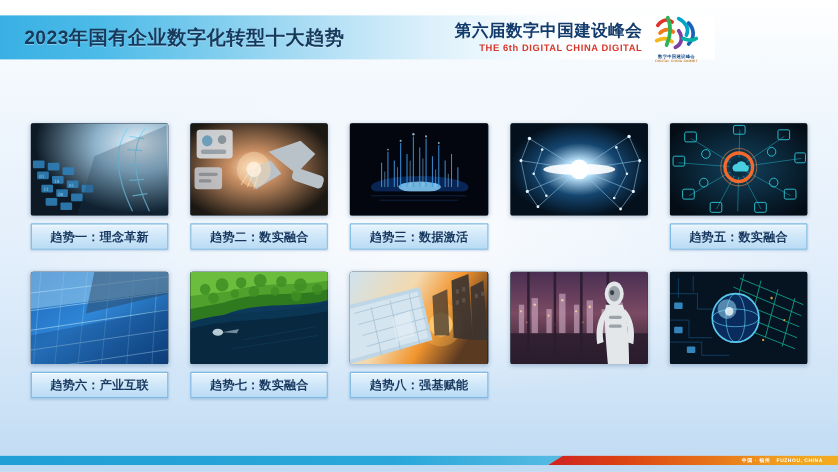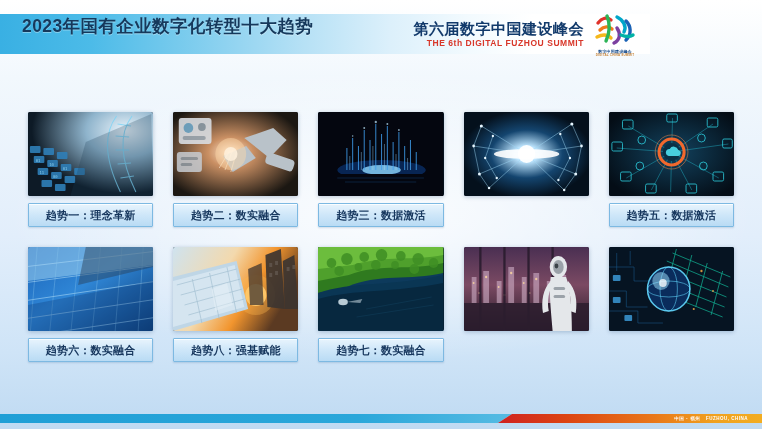--- a/index.html
+++ b/index.html
@@ -27,21 +27,21 @@
     pointer-events:none;
   }
 
   
   .header {
     position:absolute; top:14px; left:0;
     width:650px; height:40px;
     background:linear-gradient(90deg,
         #39b0e3 0%, #4cbbe8 14%, #7fcdee 30%,
         #b4e0f5 46%, #dcf0fb 60%, #f2fafe 72%, #ffffff 82%, #ffffff 100%);
-    display:flex; align-items:flex-start;
+    display:flex; align-items:center;
     z-index:5;
   }
   .page-title{
     margin-left:22px;
     font-size:17.5px;
     font-weight:bold;
     color:#16395c;
     letter-spacing:.4px;
     white-space:nowrap;
     text-shadow:0 1px 0 rgba(255,255,255,.35);
@@ -137,21 +137,21 @@
 <body>
 
 <div class="slide">
 
   <div class="header">
     <div class="page-title">2023年国有企业数字化转型十大趋势</div>
 
     <div class="summit-brand">
       <div class="summit-words">
         <div class="summit-cn">第六届数字中国建设峰会</div>
-        <div class="summit-en">THE 6th DIGITAL FUZHOU SUMMIT</div>
+        <div class="summit-en">THE 6th DIGITAL CHINA DIGITAL</div>
       </div>
 
       <div class="summit-logo">
         <svg viewBox="0 0 44 38" width="44" height="38" aria-hidden="true">
           <g stroke-linecap="round" stroke-linejoin="round" fill="none" stroke-width="3.4">
             <path d="M5 13 C9 8,14 7,18 10" stroke="#e0322a"></path>
             <path d="M7 20 C11 16,16 16,19 19" stroke="#f07a1e"></path>
             <path d="M4 27 C10 24,15 25,18 28" stroke="#f5b81c"></path>
             <path d="M14 6 C17 13,17 22,13 31" stroke="#2eb457"></path>
             <path d="M24 7 C30 10,34 16,31 22" stroke="#00a6c9"></path>
@@ -374,21 +374,21 @@
             <circle cx="32" cy="54" r="4"></circle>
               <circle cx="98" cy="54" r="4"></circle>
           </g>
           <circle cx="65" cy="40" r="13" fill="none" stroke="#ff6b2b" stroke-width="3.2" opacity=".95"></circle>
           <circle cx="65" cy="40" r="17" fill="none" stroke="#ff8f4a" stroke-width="1" opacity=".5"></circle>
           <circle cx="65" cy="40" r="9" fill="#0a2f44"></circle>
           <path d="M59 41 a4 4 0 0 1 4 -4 a5 5 0 0 1 9 1 a3 3 0 0 1 -1 6 h-9 a3.5 3.5 0 0 1 -3 -3z" fill="#4fe0ef" opacity=".9"></path>
         </svg>
       </div>
       <div class="label">
-        <span class="label-text">趋势五：数据激活</span>
+        <span class="label-text">趋势五：数实融合</span>
       </div>
     </div>
 
     <div class="card">
       <div class="thumb">
         <svg viewBox="0 0 130 84" preserveAspectRatio="none">
           <defs>
               <linearGradient id="g6" x1="0" y1="0" x2="1" y2="1">
             <stop offset="0%" stop-color="#1b63b8"></stop>
                 <stop offset="45%" stop-color="#2f86d6"></stop>
@@ -410,67 +410,21 @@
               <path d="M54 -5 L44 90"></path>
             <path d="M76 -5 L66 90"></path>
               <path d="M98 -5 L90 90"></path>
               <path d="M120 -5 L114 90"></path>
           </g>
           <path d="M60 0 L130 0 L130 20 L52 38 Z" fill="#2b3f55" opacity=".45"></path>
           <path d="M0 58 L130 34 L130 84 L0 84 Z" fill="#0d3f7f" opacity=".35"></path>
         </svg>
       </div>
       <div class="label">
-        <span class="label-text">趋势六：数实融合</span>
-      </div>
-    </div>
-
-    <div class="card">
-      <div class="thumb">
-        <svg viewBox="0 0 130 84" preserveAspectRatio="none">
-          <defs>
-              <linearGradient id="g8" x1="0" y1="0" x2="1" y2="0.4">
-            <stop offset="0%" stop-color="#cfe3ef"></stop>
-                <stop offset="45%" stop-color="#f3d9ad"></stop>
-            <stop offset="72%" stop-color="#f2952e"></stop>
-                <stop offset="100%" stop-color="#5b3a22"></stop>
-              </linearGradient>
-            </defs>
-          <rect width="130" height="84" fill="url(#g8)"></rect>
-          <circle cx="86" cy="48" r="11" fill="#ffd27a" opacity=".95"></circle>
-          <circle cx="86" cy="48" r="20" fill="#ffb84d" opacity=".35"></circle>
-          <g fill="#3d3530" opacity=".92">
-            <path d="M96 8 L112 2 L116 62 L98 60 Z"></path>
-            <path d="M114 14 L126 8 L130 62 L116 62 Z"></path>
-            <path d="M78 22 L92 16 L94 58 L80 58 Z" opacity=".8"></path>
-          </g>
-          <g fill="#6b6159" opacity=".6">
-            <rect x="100" y="16" width="3" height="4"></rect>
-              <rect x="106" y="14" width="3" height="4"></rect>
-            <rect x="100" y="26" width="3" height="4"></rect>
-              <rect x="106" y="24" width="3" height="4"></rect>
-            <rect x="118" y="20" width="3" height="4"></rect>
-              <rect x="124" y="18" width="3" height="4"></rect>
-          </g>
-          <path d="M0 30 L66 14 L78 62 L0 84 Z" fill="#bfd6e6"></path>
-          <path d="M0 34 L64 18 L74 60 L0 80 Z" fill="#dbe9f2" opacity=".8"></path>
-          <g stroke="#9ab8cc" stroke-width=".7" opacity=".85">
-            <path d="M4 38 L66 22"></path>
-              <path d="M8 48 L70 32"></path>
-              <path d="M12 58 L72 42"></path>
-              <path d="M16 68 L74 52"></path>
-            <path d="M20 32 L30 76"></path>
-              <path d="M38 26 L48 72"></path>
-              <path d="M56 20 L66 66"></path>
-          </g>
-          <path d="M40 42 L56 36 L62 58 L44 64 Z" fill="#e8f2f8" opacity=".5"></path>
-        </svg>
-      </div>
-      <div class="label">
-        <span class="label-text">趋势八：强基赋能</span>
+        <span class="label-text">趋势六：产业互联</span>
       </div>
     </div>
 
     <div class="card">
       <div class="thumb">
         <svg viewBox="0 0 130 84" preserveAspectRatio="none">
           <rect width="130" height="84" fill="#0d3a5c"></rect>
           <path d="M0 0 L130 0 L130 26 C96 34,62 26,30 40 L0 46 Z" fill="#2f7a1f"></path>
           <path d="M0 0 L130 0 L130 16 C98 24,64 16,32 28 L0 34 Z" fill="#4fa02c"></path>
           <path d="M0 0 L130 0 L130 8 C100 14,70 8,36 18 L0 22 Z" fill="#6cbd3d"></path>
@@ -502,20 +456,66 @@
       </div>
       <div class="label">
         <span class="label-text">趋势七：数实融合</span>
       </div>
     </div>
 
     <div class="card">
       <div class="thumb">
         <svg viewBox="0 0 130 84" preserveAspectRatio="none">
           <defs>
+              <linearGradient id="g8" x1="0" y1="0" x2="1" y2="0.4">
+            <stop offset="0%" stop-color="#cfe3ef"></stop>
+                <stop offset="45%" stop-color="#f3d9ad"></stop>
+            <stop offset="72%" stop-color="#f2952e"></stop>
+                <stop offset="100%" stop-color="#5b3a22"></stop>
+              </linearGradient>
+            </defs>
+          <rect width="130" height="84" fill="url(#g8)"></rect>
+          <circle cx="86" cy="48" r="11" fill="#ffd27a" opacity=".95"></circle>
+          <circle cx="86" cy="48" r="20" fill="#ffb84d" opacity=".35"></circle>
+          <g fill="#3d3530" opacity=".92">
+            <path d="M96 8 L112 2 L116 62 L98 60 Z"></path>
+            <path d="M114 14 L126 8 L130 62 L116 62 Z"></path>
+            <path d="M78 22 L92 16 L94 58 L80 58 Z" opacity=".8"></path>
+          </g>
+          <g fill="#6b6159" opacity=".6">
+            <rect x="100" y="16" width="3" height="4"></rect>
+              <rect x="106" y="14" width="3" height="4"></rect>
+            <rect x="100" y="26" width="3" height="4"></rect>
+              <rect x="106" y="24" width="3" height="4"></rect>
+            <rect x="118" y="20" width="3" height="4"></rect>
+              <rect x="124" y="18" width="3" height="4"></rect>
+          </g>
+          <path d="M0 30 L66 14 L78 62 L0 84 Z" fill="#bfd6e6"></path>
+          <path d="M0 34 L64 18 L74 60 L0 80 Z" fill="#dbe9f2" opacity=".8"></path>
+          <g stroke="#9ab8cc" stroke-width=".7" opacity=".85">
+            <path d="M4 38 L66 22"></path>
+              <path d="M8 48 L70 32"></path>
+              <path d="M12 58 L72 42"></path>
+              <path d="M16 68 L74 52"></path>
+            <path d="M20 32 L30 76"></path>
+              <path d="M38 26 L48 72"></path>
+              <path d="M56 20 L66 66"></path>
+          </g>
+          <path d="M40 42 L56 36 L62 58 L44 64 Z" fill="#e8f2f8" opacity=".5"></path>
+        </svg>
+      </div>
+      <div class="label">
+        <span class="label-text">趋势八：强基赋能</span>
+      </div>
+    </div>
+
+    <div class="card">
+      <div class="thumb">
+        <svg viewBox="0 0 130 84" preserveAspectRatio="none">
+          <defs>
               <linearGradient id="g9" x1="0" y1="0" x2="0" y2="1">
             <stop offset="0%" stop-color="#4a2f52"></stop>
                 <stop offset="45%" stop-color="#7b4a63"></stop>
             <stop offset="100%" stop-color="#241826"></stop>
               </linearGradient>
             </defs>
           <rect width="130" height="84" fill="url(#g9)"></rect>
           <g fill="#d8b8d0" opacity=".55">
             <rect x="8" y="30" width="5" height="26"></rect>
               <rect x="20" y="24" width="6" height="32"></rect>

